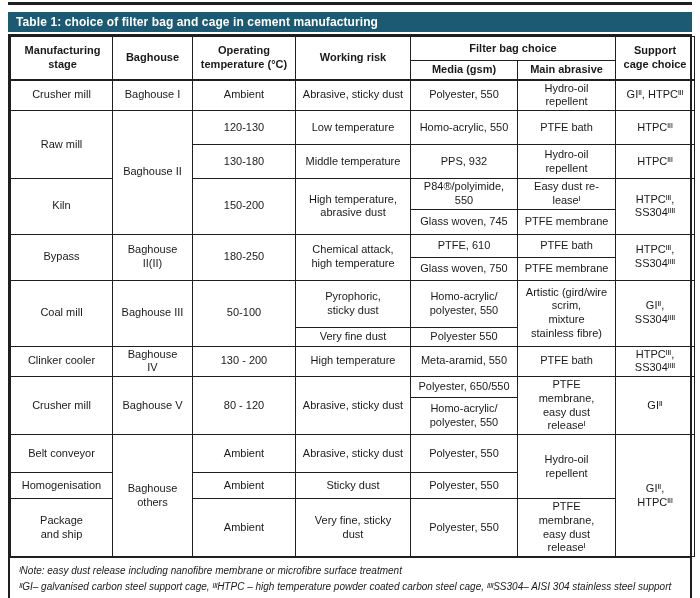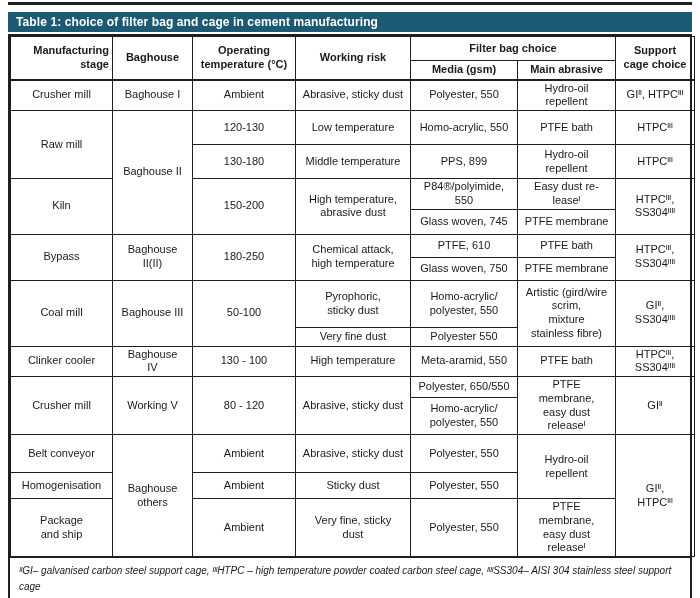--- a/index.html
+++ b/index.html
@@ -18,21 +18,21 @@
   .frame{border:2px solid var(--border,#1f1f1f);border-bottom-width:4px;}
   table{border-collapse:collapse;width:100%;table-layout:fixed;}
   th,td{
     border:1px solid var(--border,#1f1f1f);
     font-size:11px;text-align:center;vertical-align:middle;
     padding:1px 3px;white-space:pre-line;line-height:1.25;
     overflow:hidden;
   }
   th{font-weight:bold;font-size:11px;}
   thead{border-bottom:2px solid var(--border,#1f1f1f);}
-  .ta-l{text-align:right;padding-left:5px;}
+  .ta-l{text-align:center;padding-left:5px;}
   .footnotes{
     border-top:1px solid var(--border,#1f1f1f);
     padding:5px 9px 6px 9px;font-style:italic;font-size:10px;line-height:1.55;
   }
 </style>
 </head>
 <body>
 
 <div class="page">
   <div class="top-rule"></div>
@@ -84,21 +84,21 @@
           <td rowspan="4">Baghouse II</td>
           <td>120-130</td>
           <td>Low temperature</td>
           <td>Homo-acrylic, 550</td>
           <td>PTFE bath</td>
           <td>HTPCᴵᴵᴵ</td>
         </tr>
         <tr style="height:34px">
           <td>130-180</td>
           <td>Middle temperature</td>
-          <td>PPS, 899</td>
+          <td>PPS, 932</td>
           <td>Hydro-oil
 repellent</td>
           <td>HTPCᴵᴵᴵ</td>
         </tr>
         <tr style="height:30px">
           <td rowspan="2">Kiln</td>
           <td rowspan="2">150-200</td>
           <td rowspan="2">High temperature,
 abrasive dust</td>
           <td>P84®/polyimide,
@@ -144,30 +144,30 @@
 SS304ᴵᴵᴵᴵ</td>
         </tr>
         <tr style="height:19px">
           <td>Very fine dust</td>
           <td>Polyester 550</td>
         </tr>
         <tr style="height:30px">
           <td>Clinker cooler</td>
           <td>Baghouse
 IV</td>
-          <td>130 - 100</td>
+          <td>130 - 200</td>
           <td>High temperature</td>
           <td>Meta-aramid, 550</td>
           <td>PTFE bath</td>
           <td>HTPCᴵᴵᴵ,
 SS304ᴵᴵᴵᴵ</td>
         </tr>
         <tr style="height:21px">
           <td rowspan="2">Crusher mill</td>
-          <td rowspan="2">Working V</td>
+          <td rowspan="2">Baghouse V</td>
           <td rowspan="2">80 - 120</td>
           <td rowspan="2">Abrasive, sticky dust</td>
           <td>Polyester, 650/550</td>
           <td rowspan="2">PTFE
 membrane,
 easy dust
 releaseᴵ</td>
           <td rowspan="2">GIᴵᴵ</td>
         </tr>
         <tr style="height:36px">
@@ -201,16 +201,17 @@
           <td>Polyester, 550</td>
           <td>PTFE
 membrane,
 easy dust
 releaseᴵ</td>
         </tr>
       </tbody>
     </table>
 
     <div class="footnotes">
+      <div>ᴵNote: easy dust release including nanofibre membrane or microfibre surface treatment</div>
       <div>ᴵᴵGI– galvanised carbon steel support cage, ᴵᴵᴵHTPC – high temperature powder coated carbon steel cage, ᴵᴵᴵᴵSS304– AISI 304 stainless steel support cage</div>
     </div>
   </div>
 </div>
 
 </body></html>

